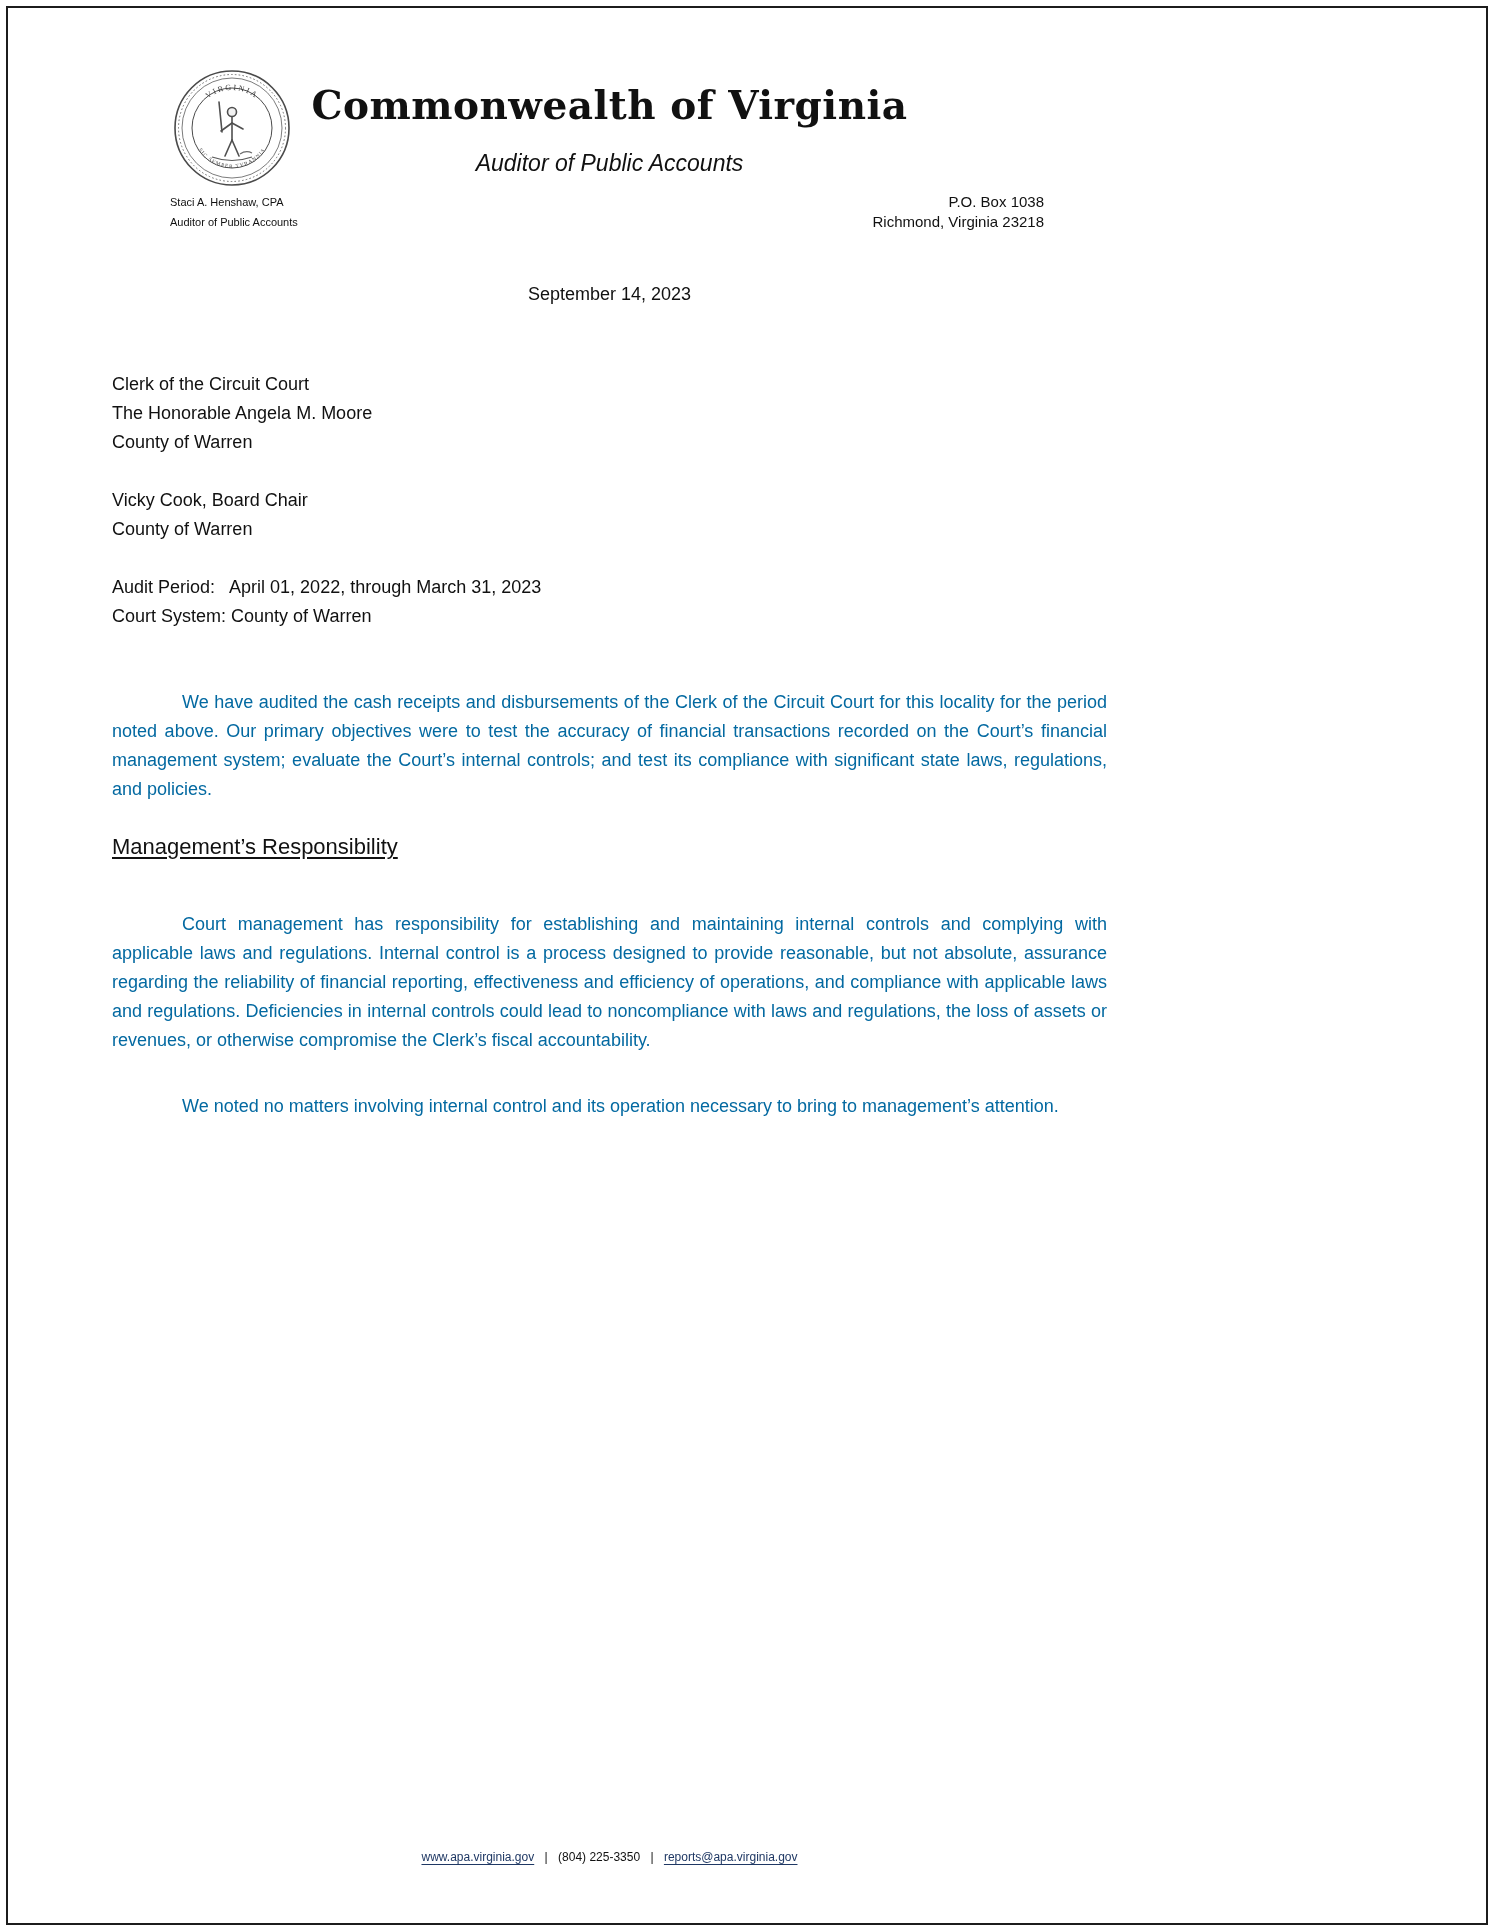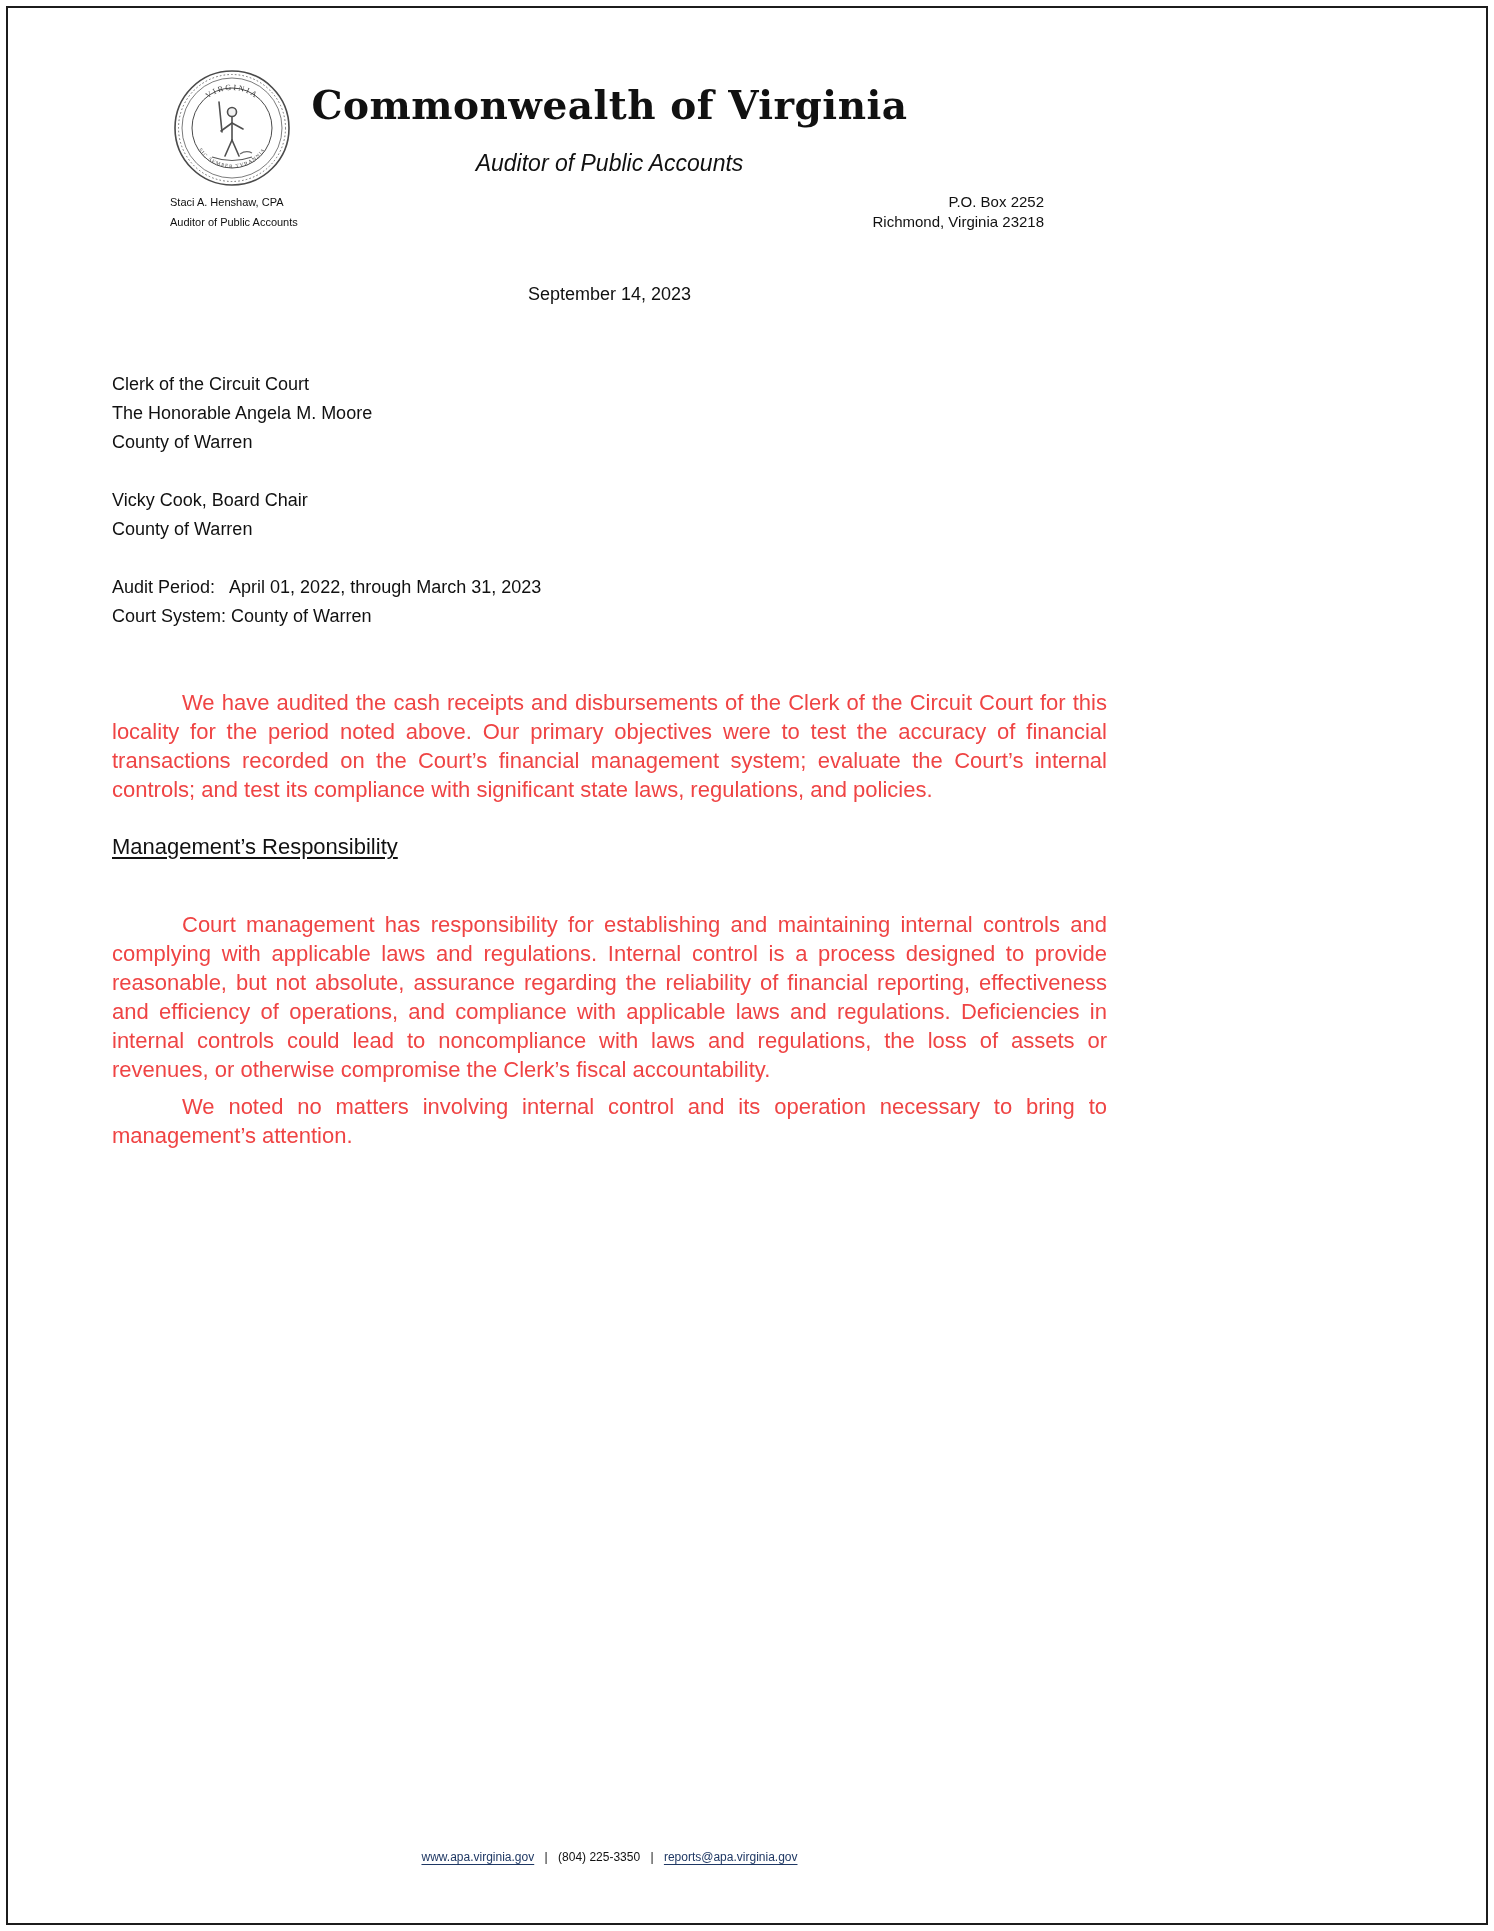--- a/index.html
+++ b/index.html
@@ -91,24 +91,24 @@
   }
   .recipients .group { margin-bottom: 29px; }
   .recipients .group:last-child { margin-bottom: 12px; }
   .pre { white-space: pre-wrap; }
   
   .body-par {
     position: absolute;
     left: 104px;
     width: 995px;
     margin: 0;
-    font-size: 22px;
+    font-size: 18px;
     line-height: 29px;
     text-align: justify;
-    color: #ef4444;
+    color: #0369a1;
   }
   .indent { text-indent: 70px; }
   .p1 { top: 680px; }
   .section-heading {
     position: absolute;
     left: 104px;
     top: 826px;
     margin: 0;
     font-size: 22px;
     font-weight: 400;
@@ -176,21 +176,21 @@
 
     <div class="lh-title">Commonwealth of Virginia</div>
     <div class="lh-subtitle">Auditor of Public Accounts</div>
 
     <div class="lh-left">
       <div>Staci A. Henshaw, CPA</div>
       <div>Auditor of Public Accounts</div>
     </div>
 
     <div class="lh-right">
-      <div>P.O. Box 2252</div>
+      <div>P.O. Box 1038</div>
       <div>Richmond, Virginia 23218</div>
     </div>
 
     <div class="date">September 14, 2023</div>
 
     <div class="recipients">
       <div class="group">
         <div>Clerk of the Circuit Court</div>
         <div>The Honorable Angela M. Moore</div>
         <div>County of Warren</div>

